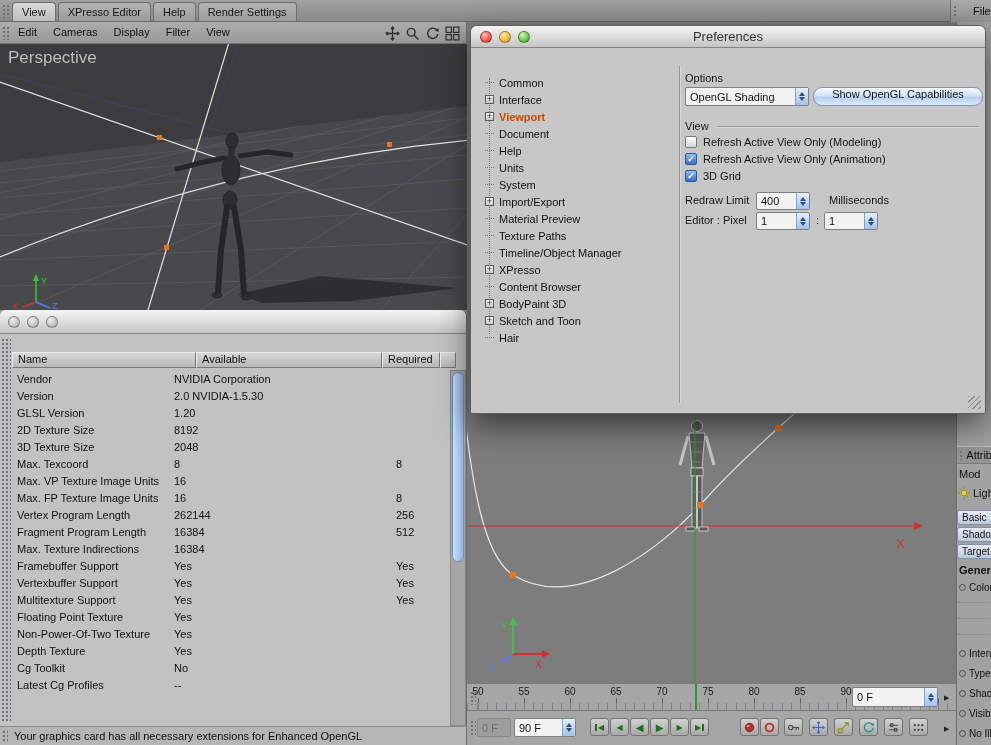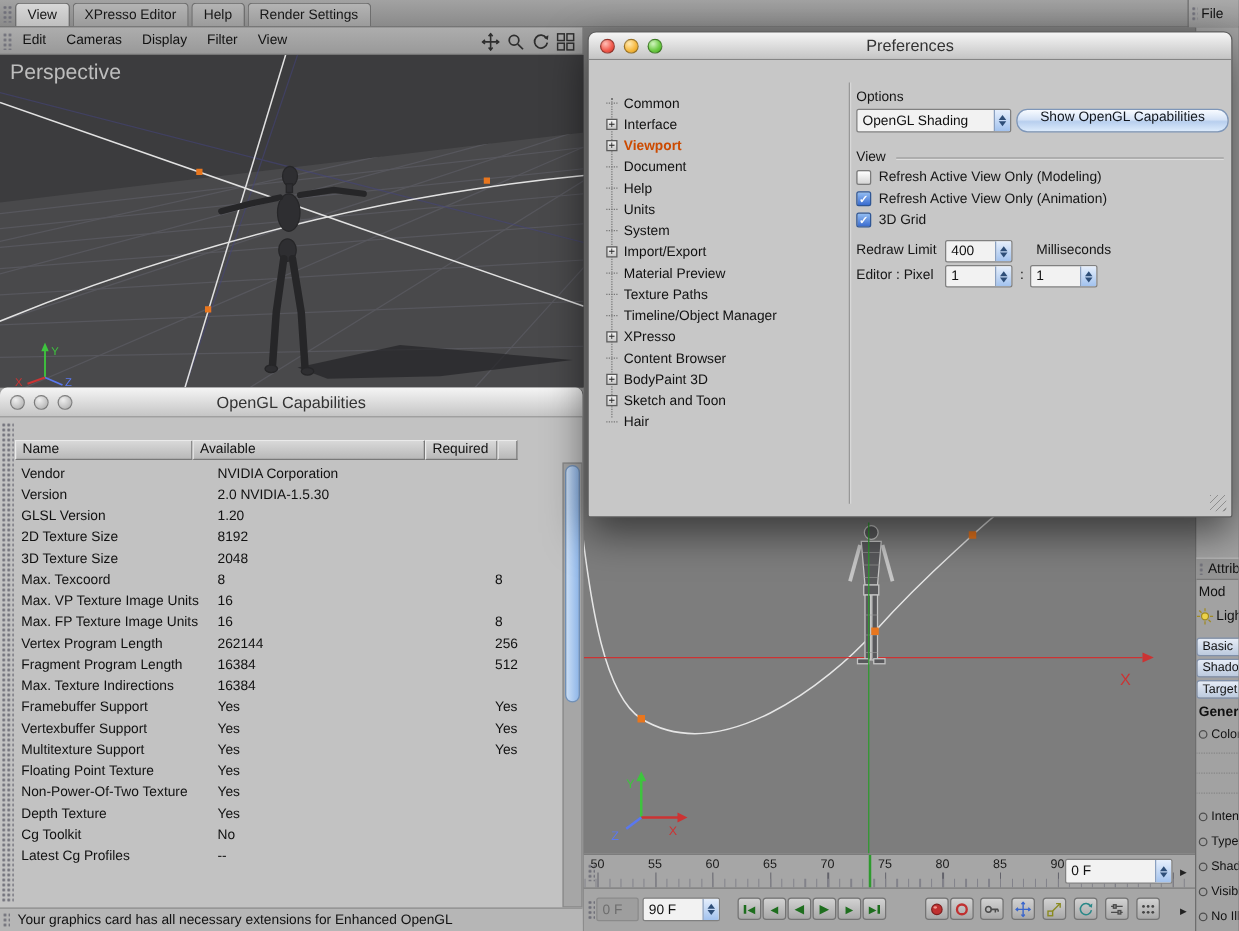--- a/index.html
+++ b/index.html
@@ -6,21 +6,21 @@
   body{font-family:"Liberation Sans",sans-serif;background:#555}
   #root{position:relative;width:991px;height:745px;background:#9c9c9c;overflow:hidden;color:#111;font-size:11px}
   .abs{position:absolute}
   .dots{background-image:radial-gradient(circle,#70707a 1px,transparent 1.3px);background-size:4px 4px}
 
   
   #topbar{left:0;top:0;width:991px;height:22px;background:linear-gradient(#a2a2a2,#8a8a8a);border-bottom:1px solid #6b6b6b}
   #tabs{position:absolute;left:12px;bottom:0;display:flex;gap:2px;align-items:flex-end}
   .tab{height:19px;padding:0 9px;line-height:18px;font-size:11px;background:linear-gradient(#b4b4b4,#9b9b9b);border:1px solid #6e6e6e;border-bottom:none;border-radius:4px 4px 0 0;color:#161616;white-space:nowrap}
   .tab.active{background:linear-gradient(#d8d8d8,#bfbfbf)}
-  #filemenu{left:950px;top:0;width:41px;height:22px;background:linear-gradient(#aaa,#959595);border-left:1px solid #6e6e6e;display:flex;align-items:center;gap:3px;padding-left:2px}
+  #filemenu{left:950px;top:0;width:41px;height:22px;background:linear-gradient(#aaa,#959595);border-left:1px solid #6e6e6e;display:flex;align-items:center;gap:15px;padding-left:2px}
 
   
   #vmenubar{left:0;top:22px;width:467px;height:22px;background:linear-gradient(#adadad,#999);border-bottom:1px solid #757575;border-right:1px solid #757575;display:flex;align-items:center}
   .menuitem{padding:0 8px;line-height:21px;font-size:11px}
   #vmb-icons{position:absolute;right:6px;top:3px;display:flex;gap:4px}
   .mbicon{width:16px;height:16px;display:flex;align-items:center;justify-content:center}
 
   
   #pview{left:0;top:44px;width:467px;height:266px;background:#3c3c3e;overflow:hidden}
   #pview-label{position:absolute;left:8px;top:4px;color:#bdbdbd;font-size:17px;z-index:2}
@@ -429,26 +429,25 @@
         <span class="pdot"></span>
         <span>No Illu</span>
       </div>
   </div>
 
   <div id="glwin" class="abs">
     <div id="gltitle" class="mactitle">
       <span class="orb grey" style="margin-left:8px"></span>
       <span class="orb grey" style="margin-left:7px"></span>
       <span class="orb grey" style="margin-left:7px"></span>
-      <span class="wtitle">OpenGL Capabilities</span>
     </div>
     <div id="glbody">
       <div class="dots abs" style="left:1px;top:4px;width:10px;height:384px"></div>
       <div class="abs" style="left:12px;top:18px;display:flex">
-        <span class="hcell" style="width:142px">Name</span>
+        <span class="hcell" style="width:184px">Name</span>
         <span class="hcell" style="width:186px">Available</span>
         <span class="hcell" style="width:58px">Required</span>
         <span class="hcell" style="width:16px"></span>
       </div>
       <div class="abs" style="left:12px;top:36px;width:438px">
         <div class="trow">
             <span class="c-name">Vendor</span>
             <span class="c-avail">NVIDIA Corporation</span>
             <span class="c-req"></span>
           </div>

